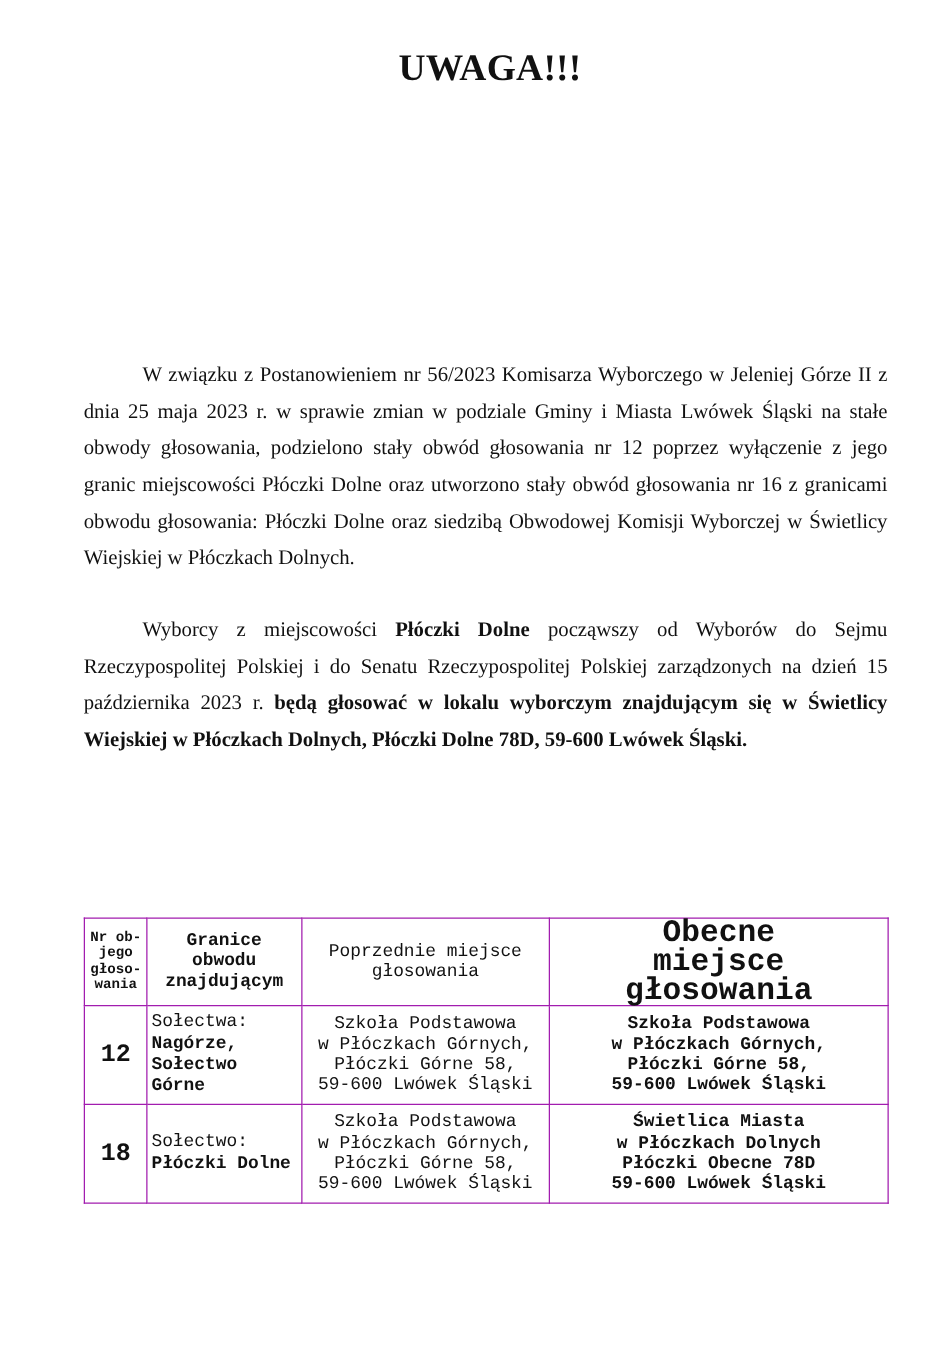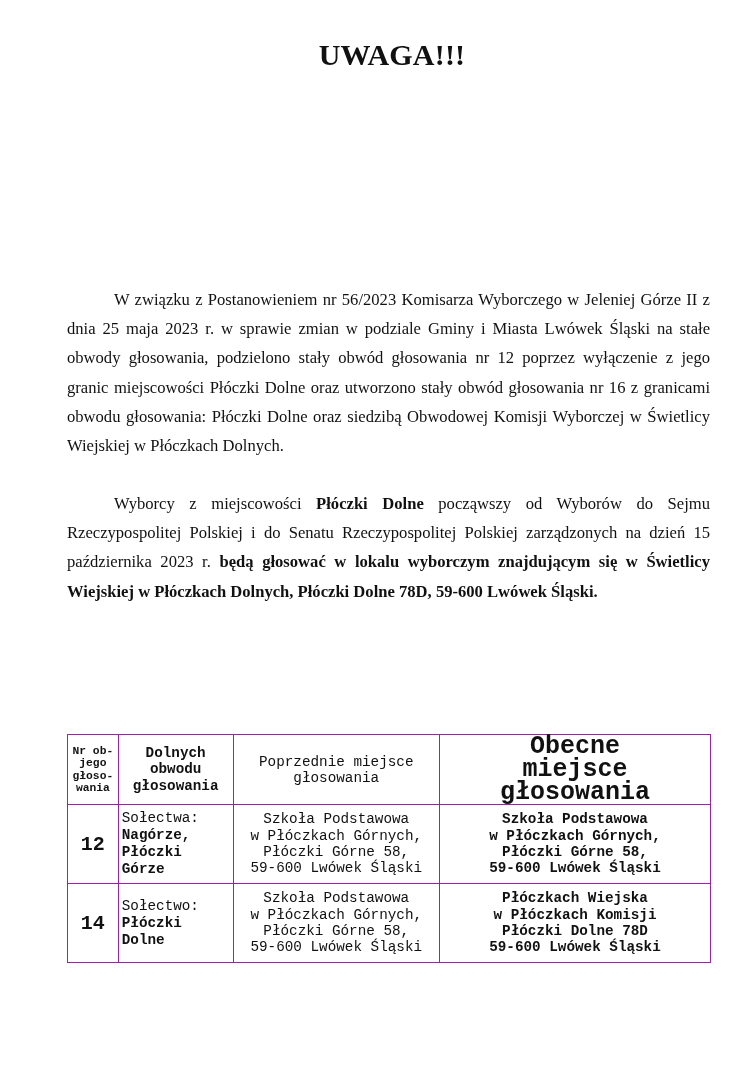--- a/index.html
+++ b/index.html
@@ -52,61 +52,61 @@
   <table class="grid">
     <tbody>
         <tr class="hrow">
       <th class="c1">
         <span class="h1txt">Nr ob-</span>
         <span class="h1txt">jego</span>
         <span class="h1txt">głoso-</span>
         <span class="h1txt">wania</span>
       </th>
       <th class="c2">
-            <span class="h2txt" style="padding:0 14px;">Dolnych obwodu głosowania</span>
+            <span class="h2txt" style="padding:0 14px;">Granice obwodu znajdującym</span>
           </th>
       <th class="c3"><span class="h3txt">Poprzednie miejsce głosowania</span></th>
       <th class="c4">
             <span class="h4txt" style="padding:0 60px;">Obecne miejsce głosowania</span>
           </th>
     </tr>
     <tr class="drow">
       <td class="c1"><span class="nr">12</span></td>
       <td class="c2 bnd">
         <span class="line">Sołectwa:</span>
         <b class="line">Nagórze,</b>
-        <b class="line">Płóczki Górze</b>
+        <b class="line">Sołectwo Górne</b>
       </td>
       <td class="c3 addr">
         <span class="line">Szkoła Podstawowa</span>
         <span class="line">w Płóczkach Górnych,</span>
         <span class="line">Płóczki Górne 58,</span>
         <span class="line">59-600 Lwówek Śląski</span>
       </td>
       <td class="c4 addr bold">
         <span class="line">Szkoła Podstawowa</span>
         <span class="line">w Płóczkach Górnych,</span>
         <span class="line">Płóczki Górne 58,</span>
         <span class="line">59-600 Lwówek Śląski</span>
       </td>
     </tr>
     <tr class="drow">
-      <td class="c1"><span class="nr">14</span></td>
+      <td class="c1"><span class="nr">18</span></td>
       <td class="c2 bnd">
         <span class="line">Sołectwo:</span>
         <b class="line">Płóczki Dolne</b>
       </td>
       <td class="c3 addr">
         <span class="line">Szkoła Podstawowa</span>
         <span class="line">w Płóczkach Górnych,</span>
         <span class="line">Płóczki Górne 58,</span>
         <span class="line">59-600 Lwówek Śląski</span>
       </td>
       <td class="c4 addr bold">
-        <span class="line">Płóczkach Wiejska</span>
-        <span class="line">w Płóczkach Komisji</span>
-        <span class="line">Płóczki Dolne 78D</span>
+        <span class="line">Świetlica Miasta</span>
+        <span class="line">w Płóczkach Dolnych</span>
+        <span class="line">Płóczki Obecne 78D</span>
         <span class="line">59-600 Lwówek Śląski</span>
       </td>
     </tr>
   </tbody>
     </table>
 </div>
 
 </body></html>

